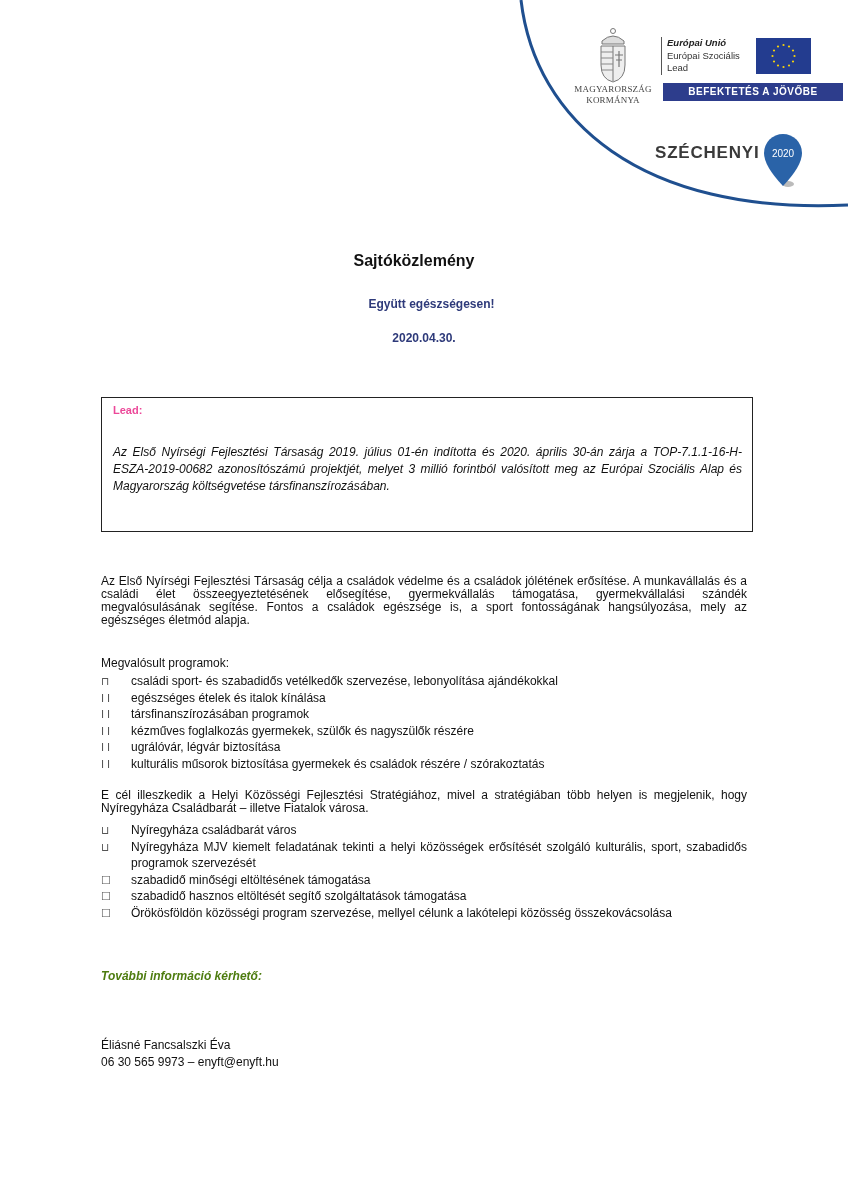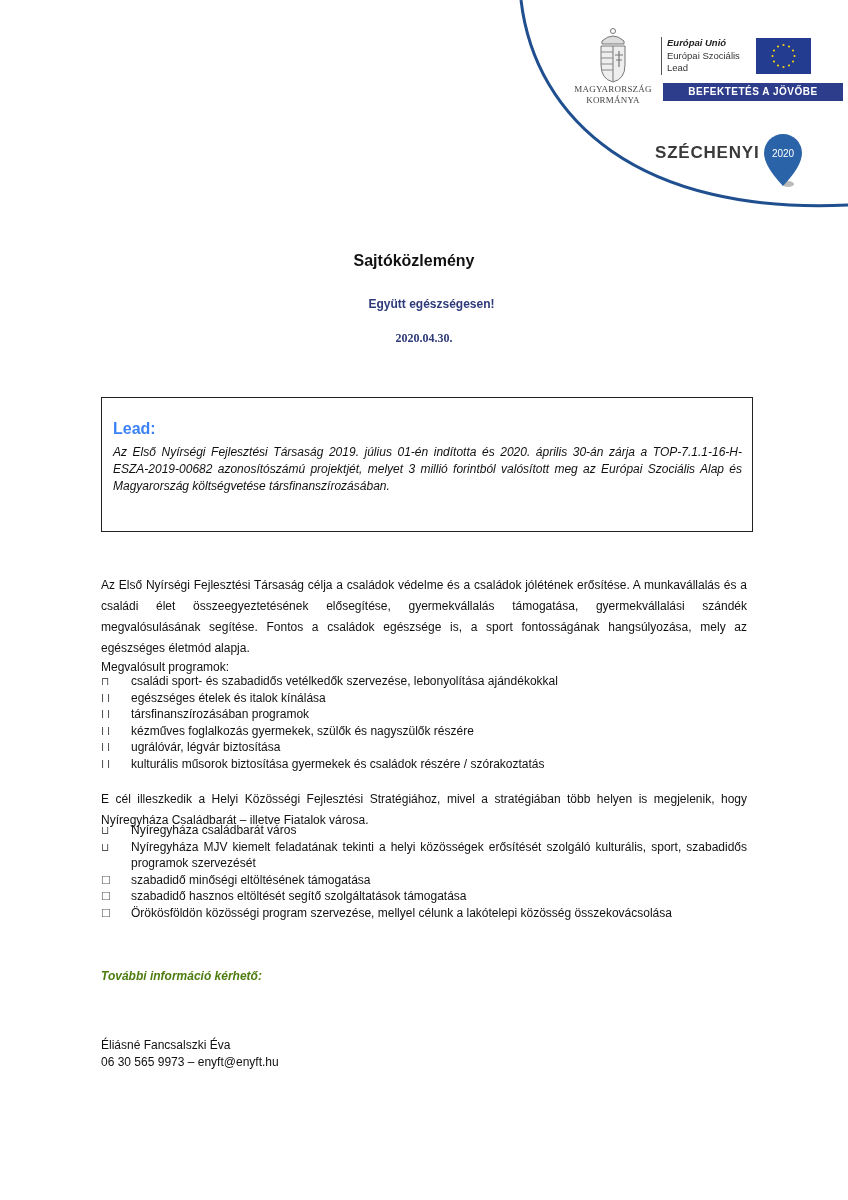--- a/index.html
+++ b/index.html
@@ -15,26 +15,26 @@
   .eu-text { position: absolute; left: 667px; top: 37px; font-size: 9.5px; line-height: 12.5px; color: #333; }
   .eu-text .b { font-weight: bold; color: #222; font-style: italic; }
   .eu-flag { position: absolute; left: 756px; top: 38px; width: 55px; height: 36px; background: #233c8f; }
   .befek { position: absolute; left: 663px; top: 83px; width: 180px; height: 18px; background: #2d3d8c;
            color: #fff; font-weight: bold; font-size: 10px; line-height: 18px; text-align: center; letter-spacing: 0.5px; }
   .szech { position: absolute; left: 655px; top: 143px; font-weight: bold; font-size: 17px; color: #3a3a3a; letter-spacing: 0.8px; }
   .pin { position: absolute; left: 762px; top: 132px; }
   
   .title { position: absolute; left: 0; width: 828px; top: 252px; text-align: center; font-weight: bold; font-size: 16px; color: #111; }
   .subtitle { position: absolute; left: 0; width: 803px; top: 297px; text-align: center; font-weight: bold; font-size: 12px; color: #2e3a7a; margin-left: 30px; }
-  .date { position: absolute; left: 0; width: 848px; top: 331px; text-align: center; font-weight: bold; font-size: 12px; color: #2e3a7a; font-family: Liberation Serif, serif; }
+  .date { position: absolute; left: 0; width: 848px; top: 331px; text-align: center; font-weight: bold; font-size: 12px; color: #2e3a7a; }
   .lead-box { position: absolute; left: 101px; top: 397px; width: 652px; height: 135px; border: 1.5px solid #222; box-sizing: border-box; }
-  .lead-label { position: absolute; left: 11px; top: 6px; font-weight: bold; font-size: 16px; color: #3b82f6; margin-top: 16px; }
+  .lead-label { position: absolute; left: 11px; top: 6px; font-weight: bold; font-size: 11px; color: #ec4899; }
   .lead-text { position: absolute; left: 11px; top: 46px; right: 10px; font-style: italic; font-size: 12px;
                line-height: 17px; text-align: justify; color: #111; }
-  .para { position: absolute; left: 101px; width: 646px; font-size: 12px; line-height: 21px; text-align: justify; color: #111; }
+  .para { position: absolute; left: 101px; width: 646px; font-size: 12px; line-height: 13px; text-align: justify; color: #111; }
   .list { position: absolute; left: 101px; width: 646px; margin: 0; padding: 0; list-style: none; font-size: 12px; line-height: 16.5px; }
   .list li { display: flex; }
   .list .mark { width: 30px; flex: none; color: #555; font-size: 11px; }
   .list .txt { flex: 1; text-align: justify; }
   .info-label { position: absolute; left: 101px; top: 969px; font-weight: bold; font-size: 12px; color: #4d7c0f; font-style: italic; }
   .contact { position: absolute; left: 101px; top: 1037px; font-size: 12px; line-height: 16.5px; color: #111; }
 </style>
 </head>
 <body>
 

